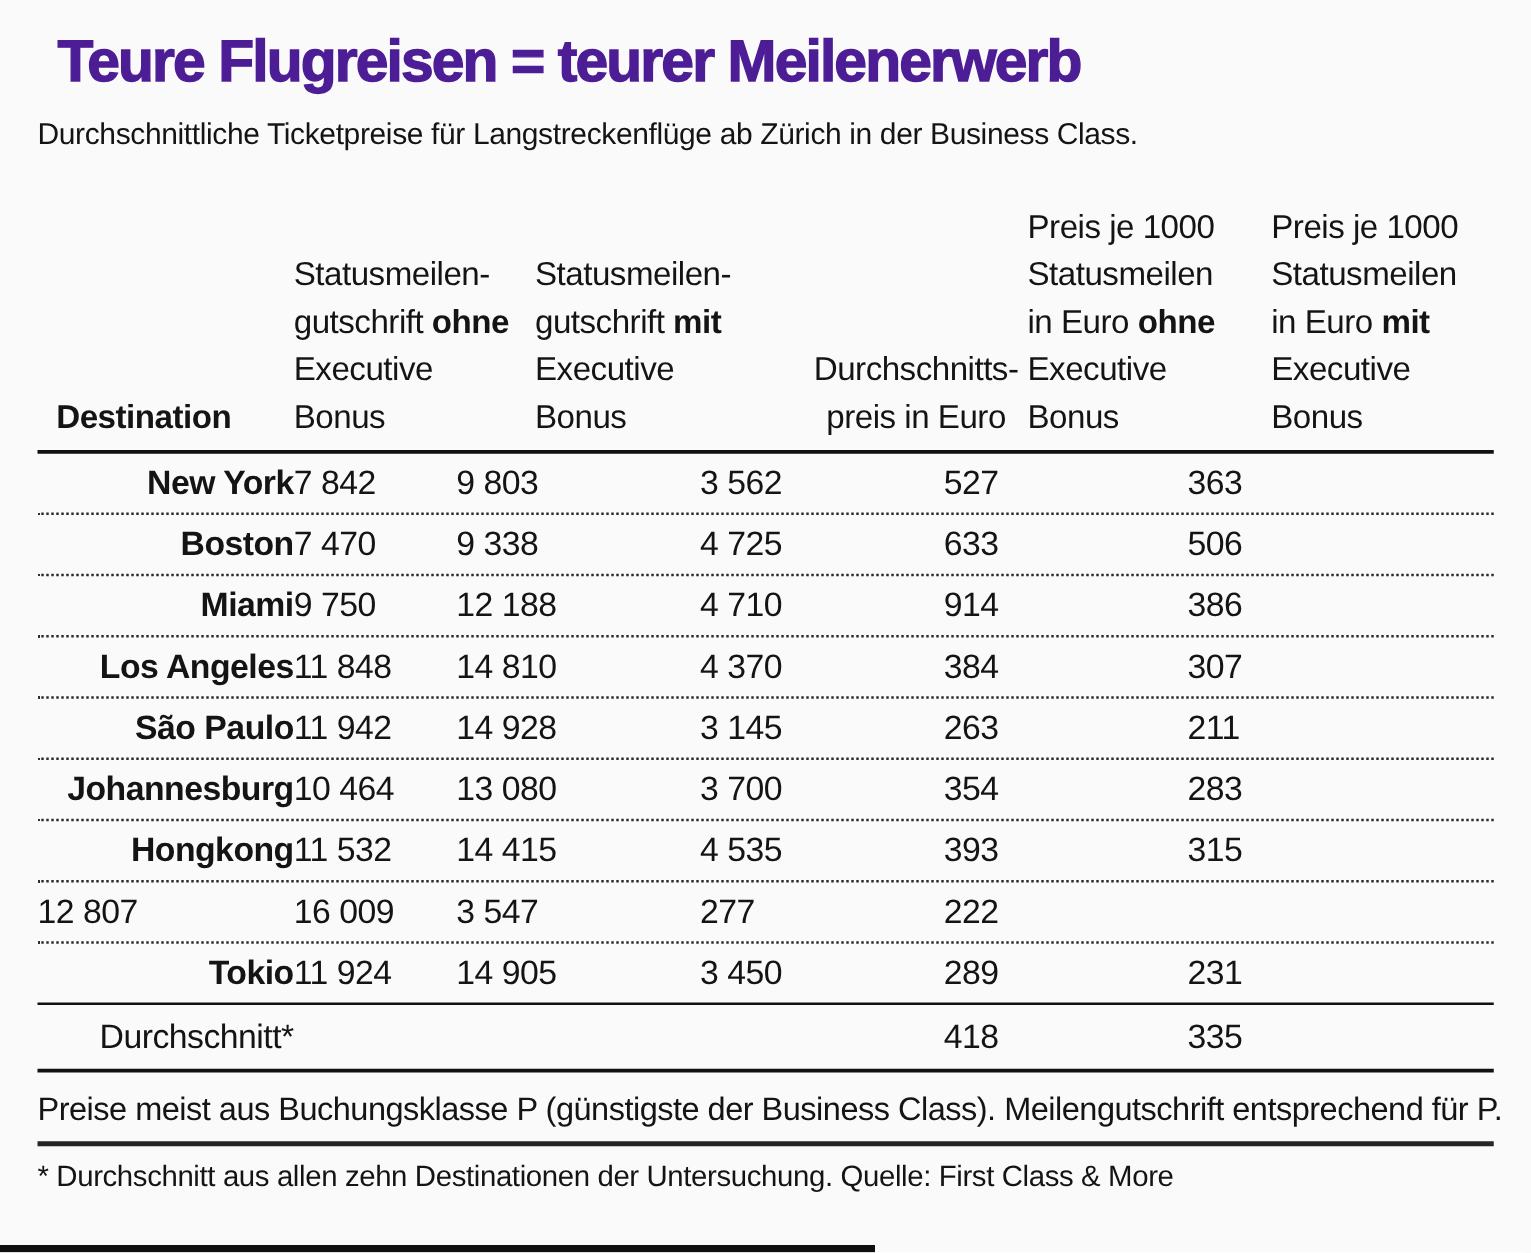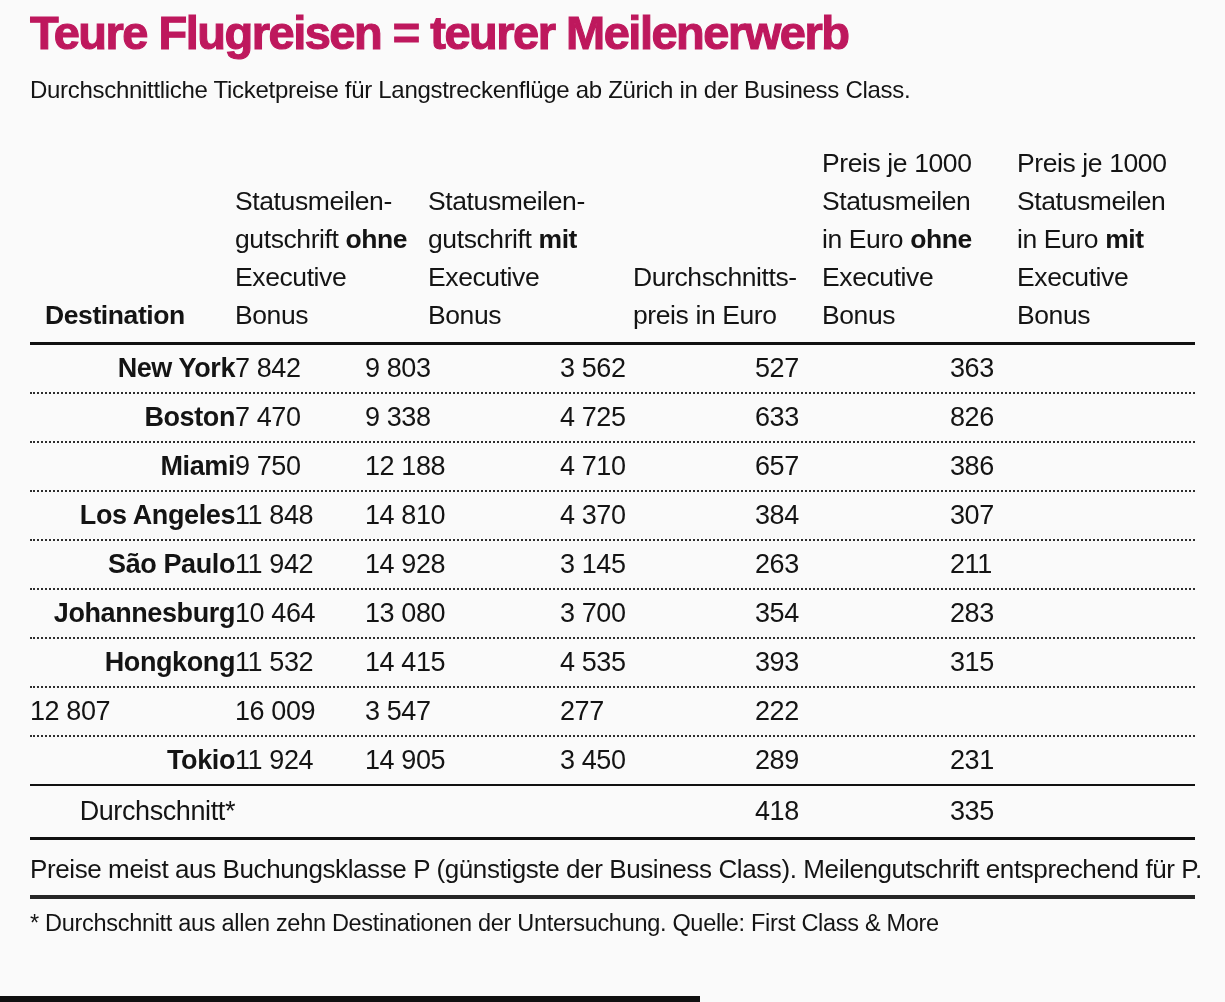--- a/index.html
+++ b/index.html
@@ -10,27 +10,27 @@
     height: 1002px;
     background: #fafafa;
     color: #141414;
     font-family: "Liberation Sans", sans-serif;
     overflow: hidden;
   }
   .content { padding: 0 30px; }
 
   
   .title {
-    margin: 0;
+    margin: 16px;
     padding-top: 4px;
     font-size: 47px;
     line-height: 58px;
     font-weight: 700;
     letter-spacing: -1.5px;
-    color: #be185d;
+    color: #4c1d95;
     -webkit-text-stroke: 1.1px currentColor;
     white-space: nowrap;
   }
   .subtitle {
     margin: 0;
     margin-top: 14px;
     font-size: 24px;
     line-height: 28px;
     font-weight: 400;
     letter-spacing: -0.3px;
@@ -49,21 +49,21 @@
     font-size: 26.5px;
     line-height: 38px;
     letter-spacing: -0.4px;
     white-space: nowrap;
     font-weight: 400;
   }
   .h b { font-weight: 700; }
   .h-dest { left: 15px; font-weight: 700; }
   .h-c2 { left: 205px; }
   .h-c3 { left: 398px; }
-  .h-c4 { left: 603px; }
+  .h-c4 { left: 621px; text-align: center; }
   .h-c5 { left: 792px; }
   .h-c6 { left: 987px; }
 
   
   .row {
     display: grid;
     grid-template-columns: 205px 130px 195px 195px 195px 190px 55px;
     align-items: center;
     height: 49px;
     border-bottom: 2px dotted #2e2e2e;
@@ -159,29 +159,29 @@
         <div class="num">527</div>
         <div class="num">363</div>
         <div class="spacer"></div>
       </div>
         <div class="row">
         <div class="dest">Boston</div>
         <div class="num">7 470</div>
         <div class="num">9 338</div>
         <div class="num">4 725</div>
         <div class="num">633</div>
-        <div class="num">826</div>
+        <div class="num">506</div>
         <div class="spacer"></div>
       </div>
         <div class="row">
         <div class="dest">Miami</div>
         <div class="num">9 750</div>
         <div class="num">12 188</div>
         <div class="num">4 710</div>
-        <div class="num">657</div>
+        <div class="num">914</div>
         <div class="num">386</div>
         <div class="spacer"></div>
       </div>
         <div class="row">
         <div class="dest">Los Angeles</div>
         <div class="num">11 848</div>
         <div class="num">14 810</div>
         <div class="num">4 370</div>
         <div class="num">384</div>
         <div class="num">307</div>

